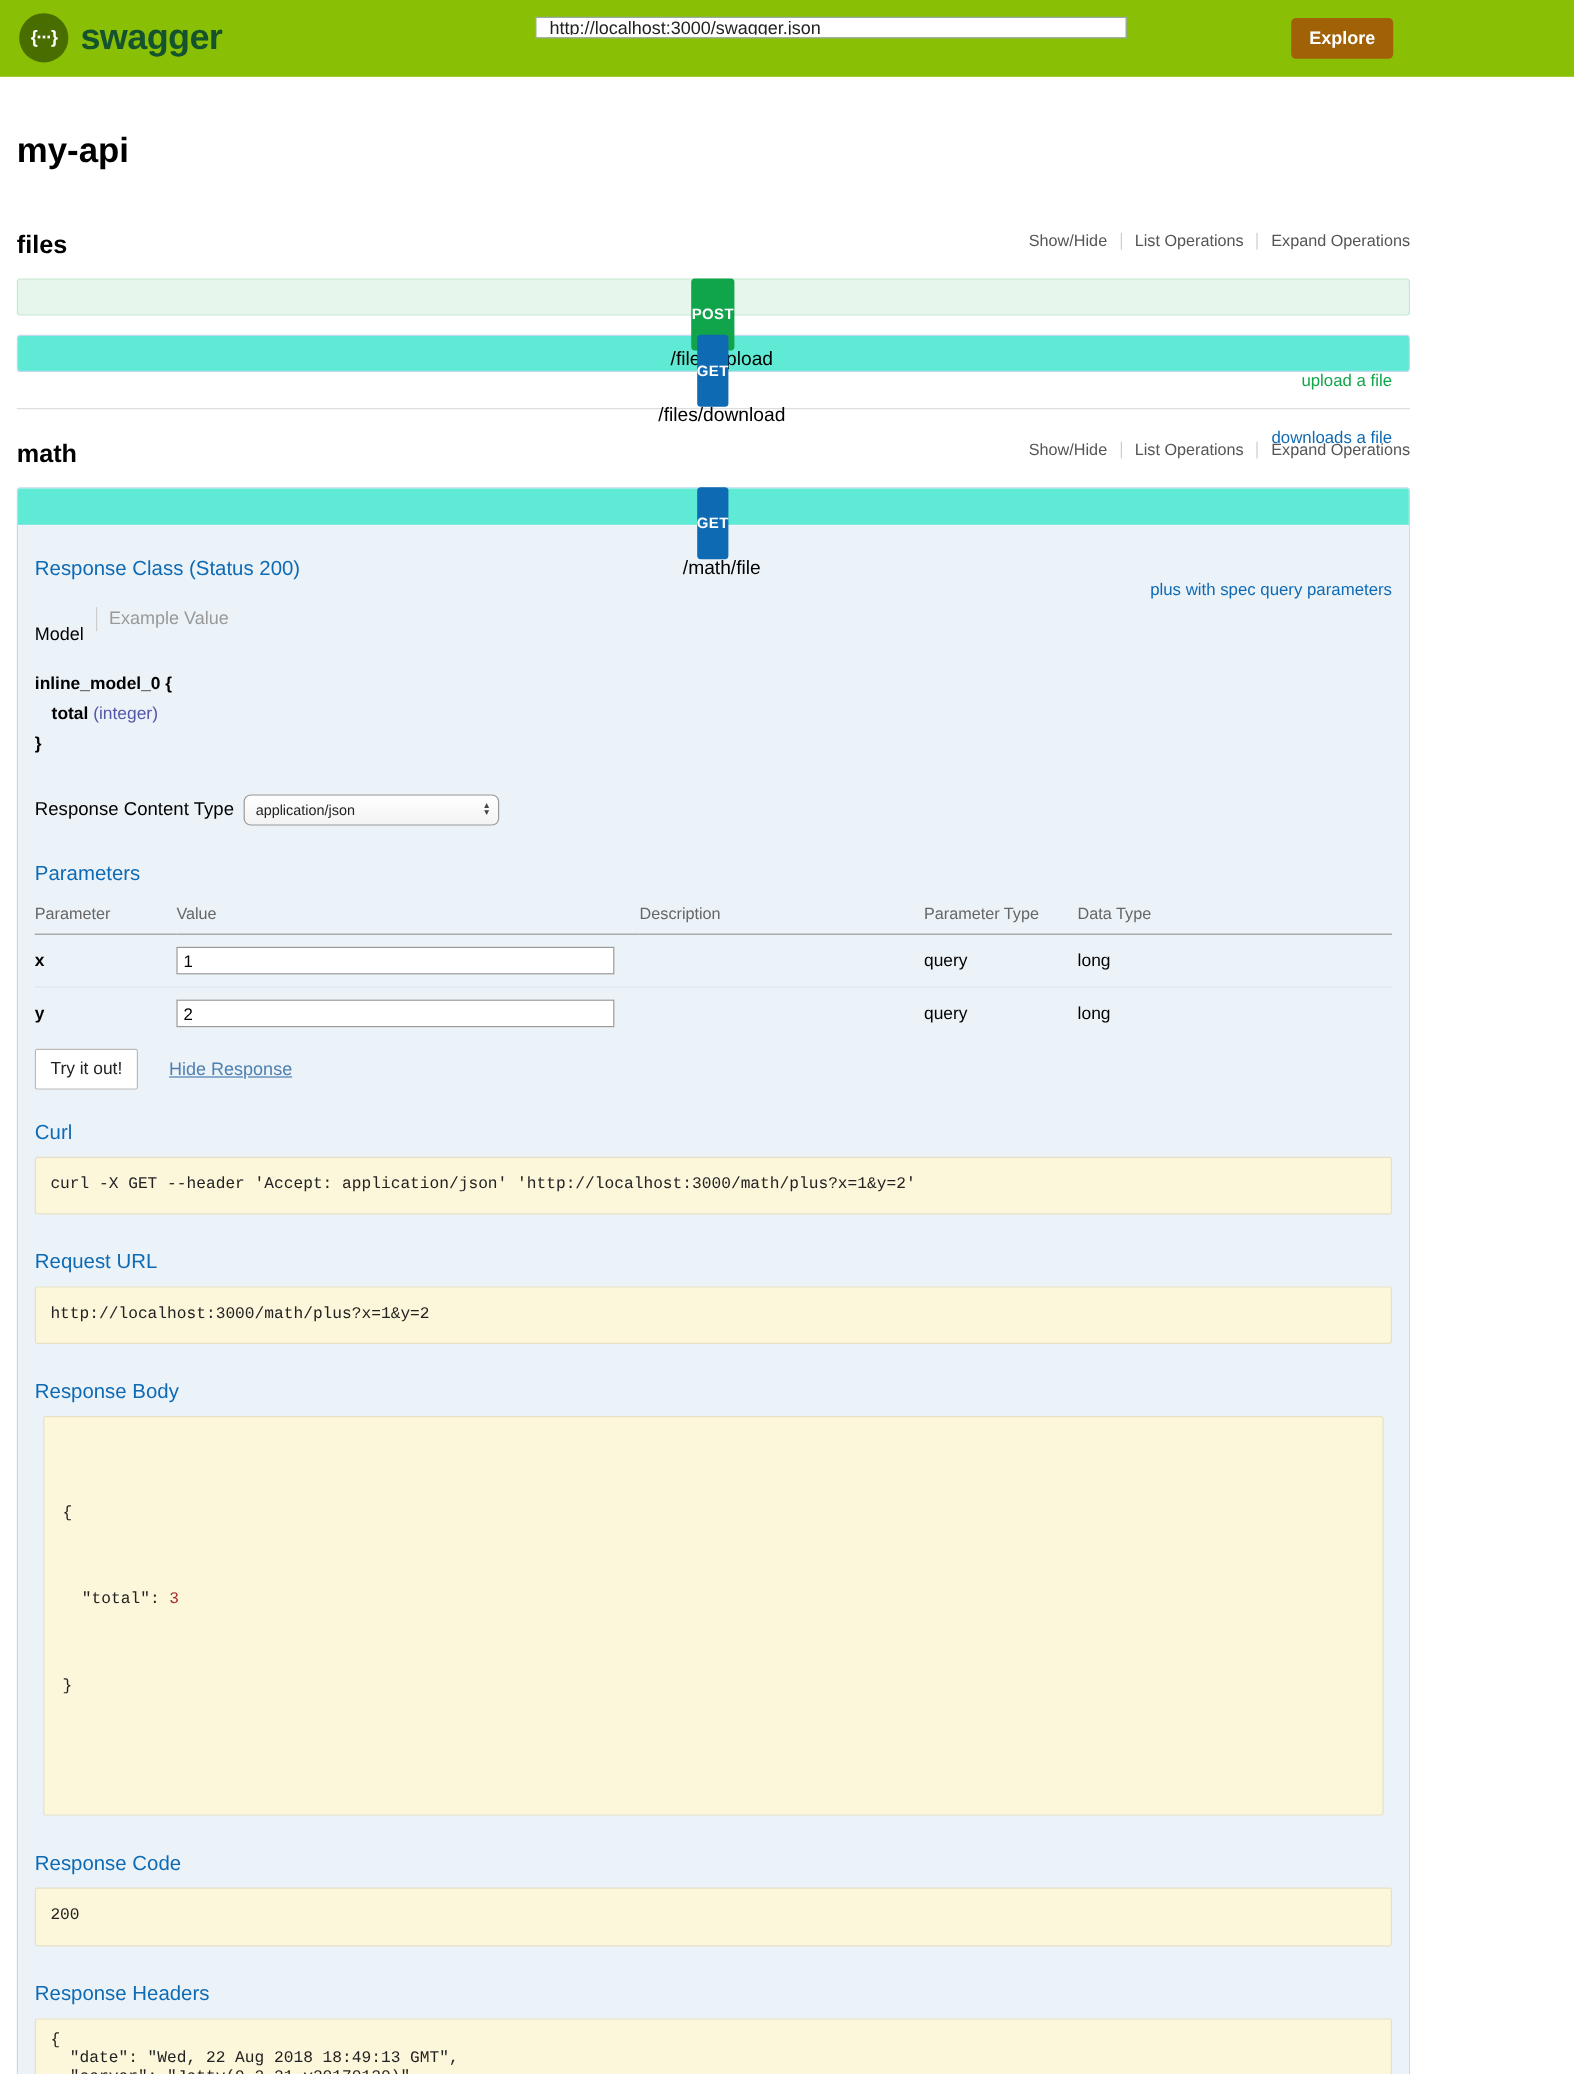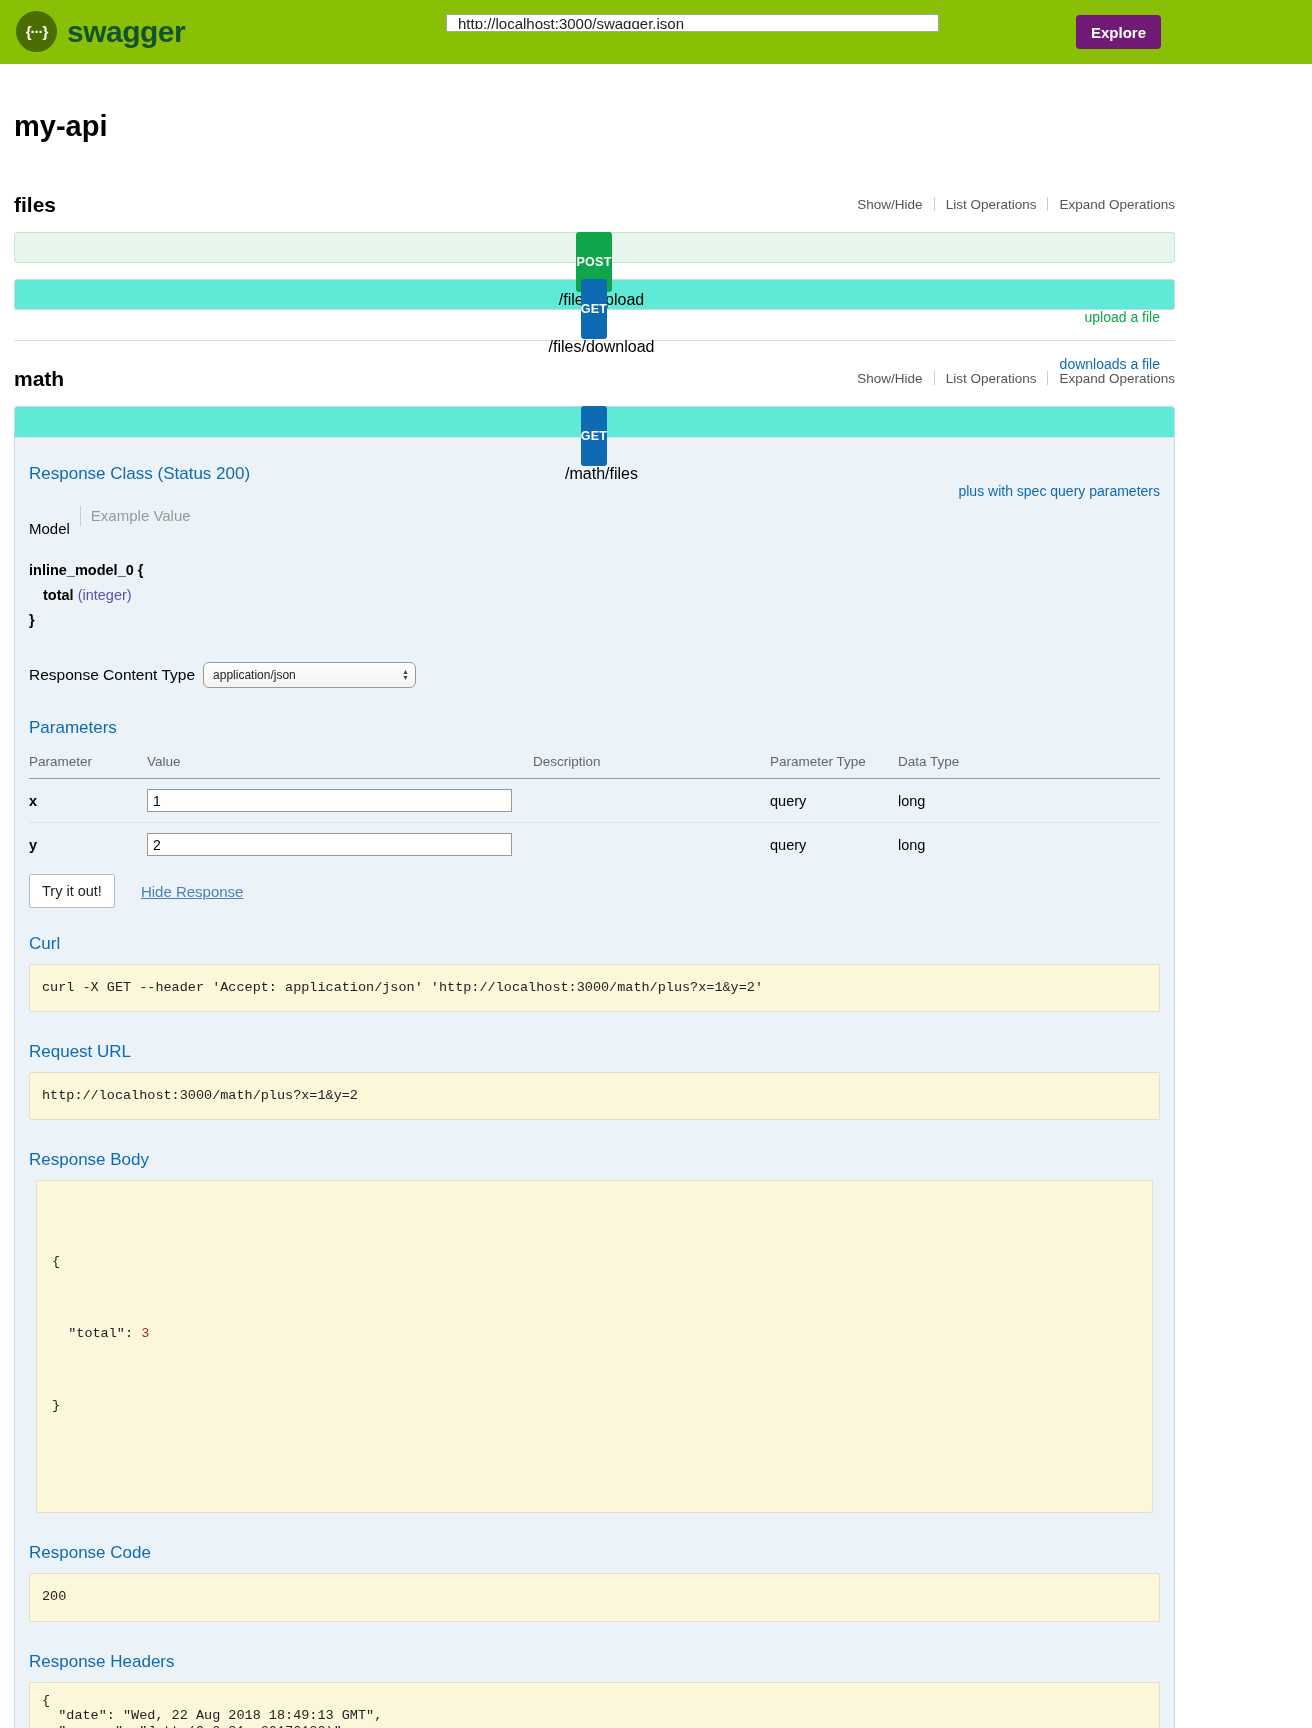--- a/index.html
+++ b/index.html
@@ -18,30 +18,30 @@
     display:flex; align-items:center; justify-content:center; letter-spacing:-1px;
   }
   .logo-text { color:#14532d; font-weight:bold; font-size:30px; letter-spacing:-0.5px; }
   .url-input {
     position:absolute; left:447px; top:15px; width:491px; height:16px;
     border:2px solid #fff; outline:1px solid #9aa; padding:0 9px;
     font-size:15px; color:#222; font-family:"Liberation Sans",sans-serif;
   }
   .explore-btn {
     position:absolute; right:151px; top:15px; height:34px; padding:0 15px;
-    background:#701a75; border:none; border-radius:4px;
+    background:#a16207; border:none; border-radius:4px;
     color:#fff; font-weight:bold; font-size:15px; cursor:pointer;
     font-family:"Liberation Sans",sans-serif;
   }
 
   
   .container { width:1161px; margin:0 0 0 14px; }
   h1.api-title { font-size:29px; margin:46px 0 50px 0; color:#000; }
 
-  .section-head { display:flex; justify-content:space-between; align-items:center; margin:0 0 15px 0; }
+  .section-head { display:flex; justify-content:space-between; align-items:flex-start; margin:0 0 15px 0; }
   .section-head h2 { font-size:21px; margin:0; color:#000; }
   .section-options { display:flex; align-items:center; font-size:13.5px; color:#555; padding-bottom:2px; }
   .section-options a { color:#555; text-decoration:none; cursor:pointer; }
   .opt-sep { width:1px; height:14px; background:#ccc; margin:0 11px; }
 
   
   .endpoint {
     display:flex; align-items:center; height:31px;
     border:1px solid; border-radius:3px; margin-bottom:16px;flex-direction:column;
   }
@@ -174,21 +174,21 @@
       <span class="opt-sep"></span>
       <a>List Operations</a>
       <span class="opt-sep"></span>
       <a>Expand Operations</a>
     </div>
   </div>
 
   <div class="expanded">
     <div class="endpoint get attached">
       <span class="badge">GET</span>
-      <a class="path">/math/files</a>
+      <a class="path">/math/file</a>
       <a class="summary">plus with spec query parameters</a>
     </div>
 
     <div class="op-content">
 
       <h3>Response Class (Status 200)</h3>
 
       <div class="tabs">
         <span class="tab-active">Model</span>
         <span class="tab-sep"></span>

